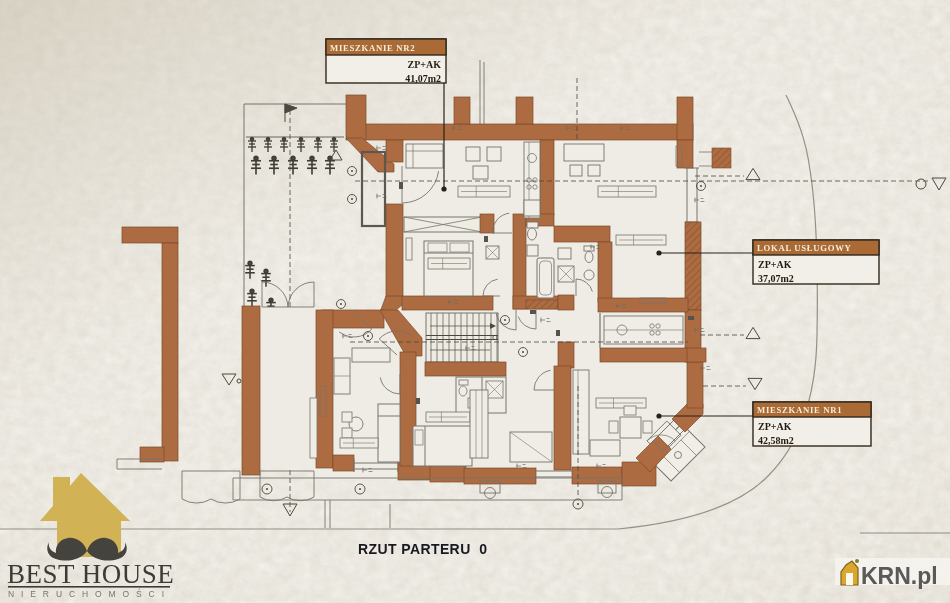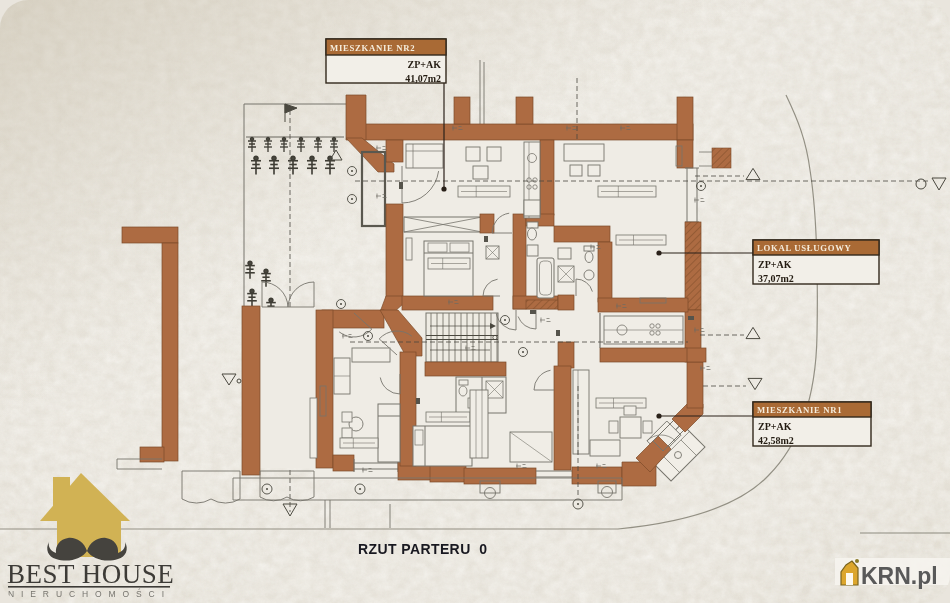--- a/index.html
+++ b/index.html
@@ -1,15 +1,15 @@
 <!DOCTYPE html>
 <html><head><meta charset="utf-8">
 <style>
 html,body{margin:0;padding:0;background:#e9e5dd;}
-#c{position:relative;width:950px;height:603px;overflow:hidden;border-radius:28px;}
+#c{position:relative;width:950px;height:603px;overflow:hidden;}
 </style></head>
 <body>
 <div id="c">
 <svg width="950" height="603" viewBox="0 0 950 603">
 <defs>
 <radialGradient id="pg" cx="48%" cy="42%" r="80%">
 <stop offset="0%" stop-color="#edeae2"></stop>
           <stop offset="70%" stop-color="#e9e5dc"></stop>
           <stop offset="100%" stop-color="#e2ddd1"></stop>
 </radialGradient>

